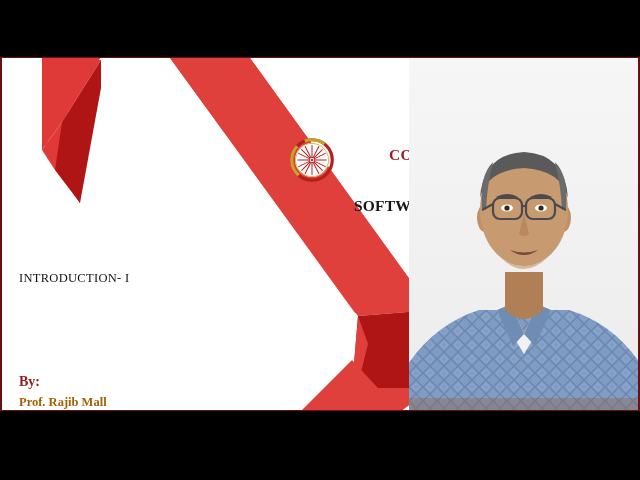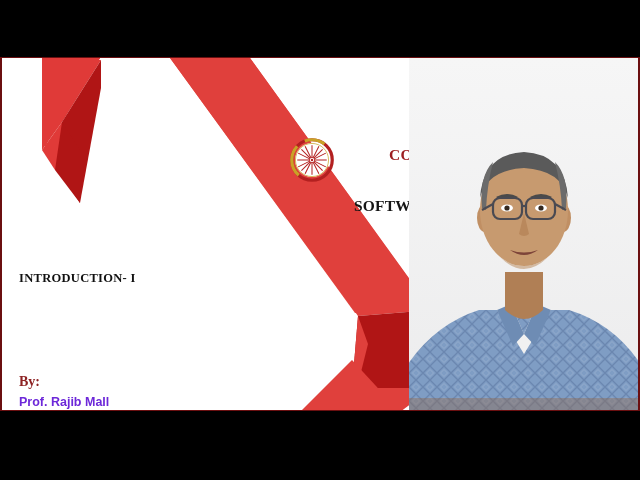--- a/index.html
+++ b/index.html
@@ -107,21 +107,21 @@
     font-size: 12.5px;
     font-weight: bold;
     color: #111111;
     letter-spacing: 0.2px;
     white-space: nowrap;
     margin: 0;
     font-family: "Liberation Serif", serif;
   }
   #lecture-topic {
     font-size: 12.5px;
-    font-weight: bold;
+    font-weight: normal;
     color: #111111;
     letter-spacing: 0.3px;
     white-space: nowrap;
     margin: 8px 0 0 0;
     font-family: "Liberation Serif", serif;
   }
 
   
   #presenter-block {
     position: absolute;
@@ -132,24 +132,24 @@
     font-size: 14px;
     font-weight: bold;
     color: #8d2223;
     margin: 0;
     white-space: nowrap;
     font-family: "Liberation Serif", serif;
   }
   #presenter-name {
     font-size: 12.5px;
     font-weight: bold;
-    color: #6d28d9;
+    color: #a16207;
     margin: 5px 0 0 0;
     white-space: nowrap;
-    font-family: Liberation Sans, sans-serif;
+    font-family: Liberation Serif, serif;
   }
   #presenter-department {
     font-size: 11.5px;
     font-weight: normal;
     color: #111111;
     margin: 1px 0 0 0;
     white-space: nowrap;
     font-family: "Liberation Serif", serif;
   }
 

